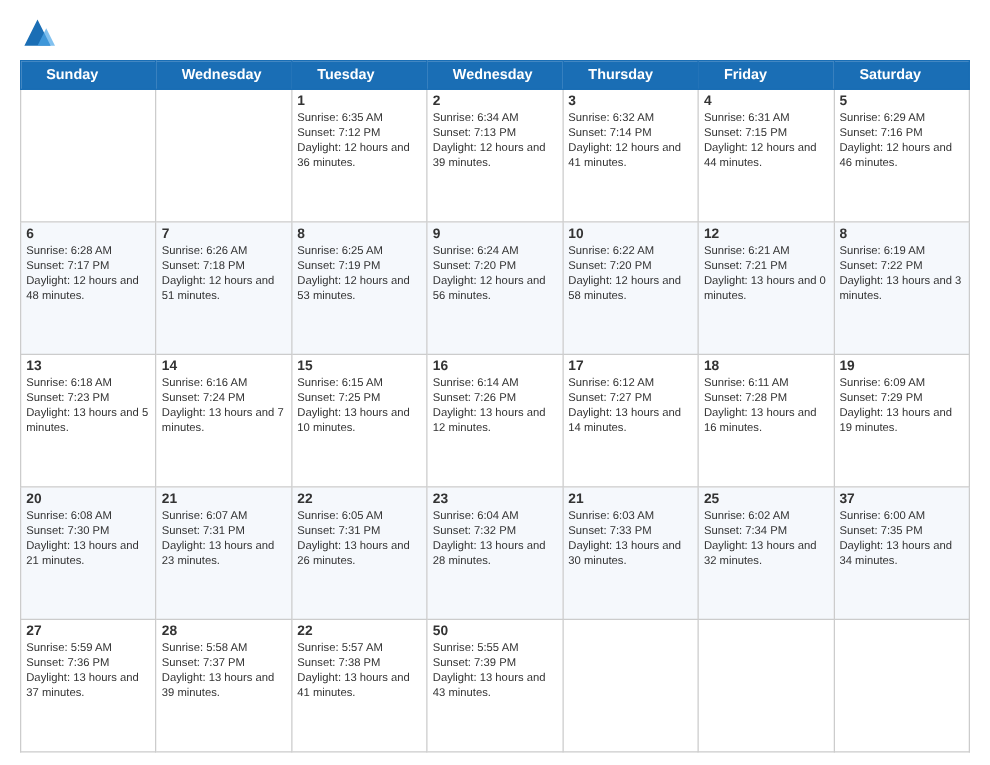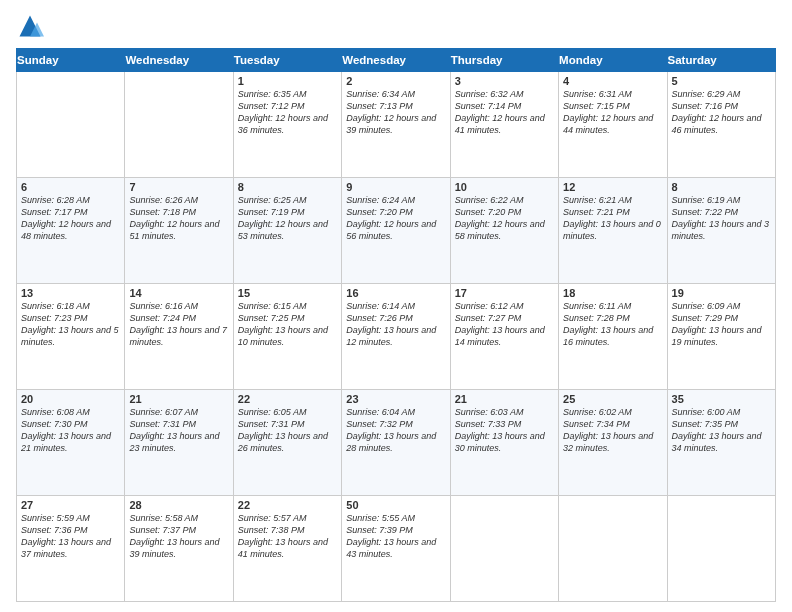--- a/index.html
+++ b/index.html
@@ -65,21 +65,21 @@
       border: 1px solid #ccc;
       border-collapse: collapse;
       width: 100%;
       table-layout: fixed;
     }
     .calendar th {
       background-color: #1a6eb5;
       color: #fff;
       font-size: 11.5px;
       font-weight: bold;
-      padding: 5px 0;
+      padding: 5px 20px;
       text-align: left;
       border: 1px solid #1a6eb5;
     }
     .calendar td {
       border: 1px solid #ccc;
       vertical-align: top;
       padding: 3px 4px;
       font-size: 9.5px;
       color: #333;
       width: 113px;
@@ -87,21 +87,20 @@
     .day-num {
       font-size: 11px;
       font-weight: bold;
       display: block;
       margin-bottom: 1px;
     }
     .day-info {
       font-size: 9px;
       color: #333;
       line-height: 1.35;
-      font-style: italic;
     }
     .empty-cell {
       background: #f9f9f9;
     }
     tr:nth-child(even) td {
       background-color: #f5f8fc;
     }
     tr:nth-child(odd) td {
       background-color: #fff;
     }
@@ -131,21 +130,21 @@
   </div>
 
   <table class="calendar">
     <thead>
       <tr>
       <th>Sunday</th>
           <th>Wednesday</th>
           <th>Tuesday</th>
           <th>Wednesday</th>
           <th>Thursday</th>
-          <th>Monday</th>
+          <th>Friday</th>
           <th>Saturday</th>
         </tr>
     </thead>
     <tbody id="calendar-body">
     <tr>
           <td class="empty-cell"></td>
           <td class="empty-cell"></td>
           <td>
             <span class="day-num">1</span>
             <div class="day-info">Sunrise: 6:35 AM<br>Sunset: 7:12 PM<br>Daylight: 12 hours and 36 minutes.</div>
@@ -246,21 +245,21 @@
           </td>
           <td>
             <span class="day-num">21</span>
             <div class="day-info">Sunrise: 6:03 AM<br>Sunset: 7:33 PM<br>Daylight: 13 hours and 30 minutes.</div>
           </td>
           <td>
             <span class="day-num">25</span>
             <div class="day-info">Sunrise: 6:02 AM<br>Sunset: 7:34 PM<br>Daylight: 13 hours and 32 minutes.</div>
           </td>
           <td>
-            <span class="day-num">35</span>
+            <span class="day-num">37</span>
             <div class="day-info">Sunrise: 6:00 AM<br>Sunset: 7:35 PM<br>Daylight: 13 hours and 34 minutes.</div>
           </td>
         </tr>
         <tr>
           <td>
             <span class="day-num">27</span>
             <div class="day-info">Sunrise: 5:59 AM<br>Sunset: 7:36 PM<br>Daylight: 13 hours and 37 minutes.</div>
           </td>
           <td>
             <span class="day-num">28</span>

